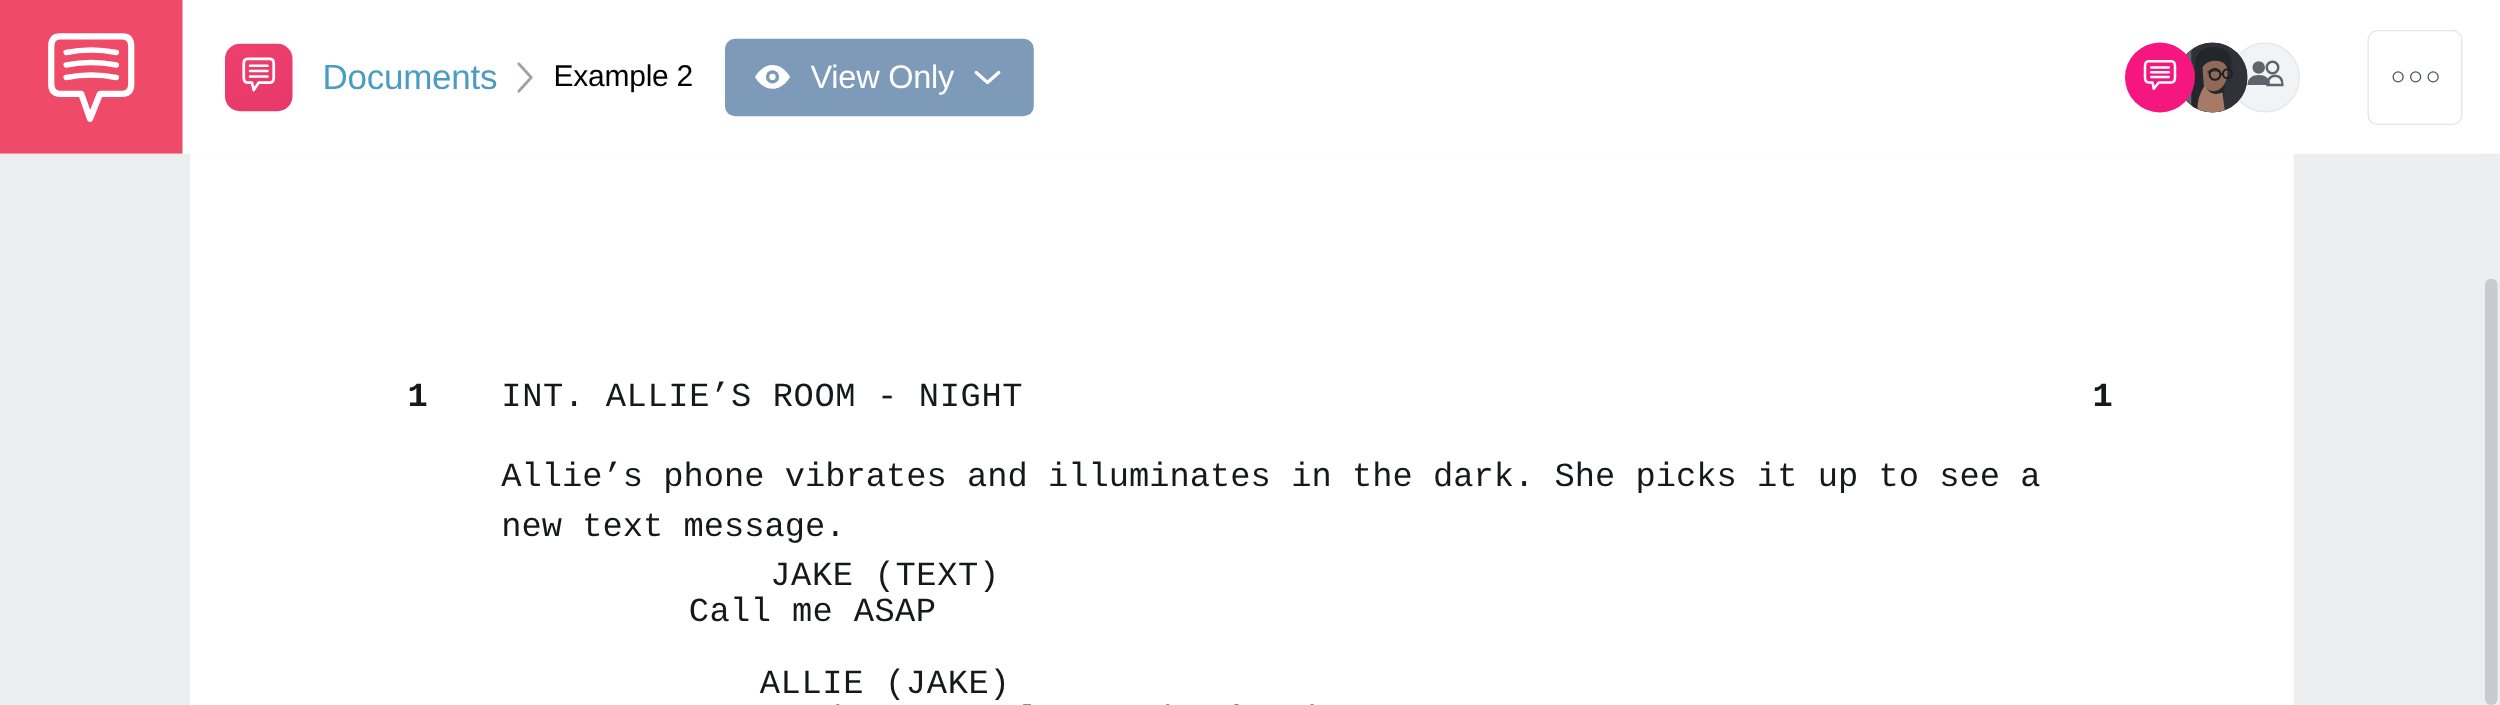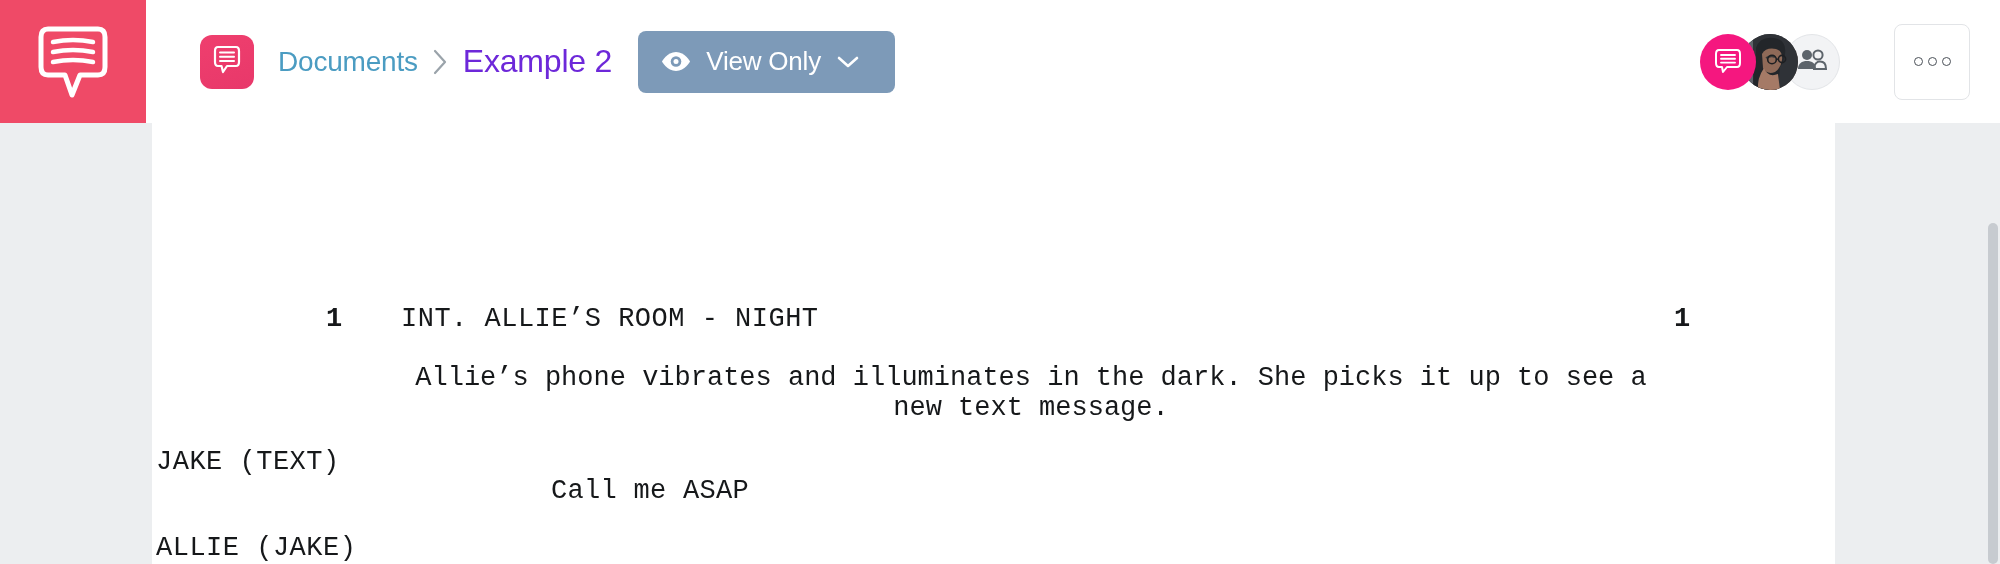--- a/index.html
+++ b/index.html
@@ -22,21 +22,20 @@
   
   .header {
     position: absolute;
     top: 0; left: 0;
     width: 2000px;
     height: 135px;
     background: #ffffff;
     border-bottom: 1px solid #eceef0;
     display: flex;
     align-items: stretch;
-    gap: 20px;
   }
 
   .logo-block {
     width: 146px;
     height: 123px;
     background: #ef4a67;
     display: flex;
     align-items: center;
     justify-content: center;
     flex: 0 0 146px;
@@ -77,34 +76,34 @@
     cursor: pointer;
     text-decoration: none;
   }
   .crumb-sep {
     margin: 0 14px;
     color: #9aa3aa;
     display: inline-flex;
     align-items: center;
   }
   .crumb-current {
-    color: #6d28d9;
-    font-size: 32px;
+    color: #000000;
+    font-size: 24px;
     letter-spacing: -0.2px;
   }
 
   
   .view-only-btn {
     margin-left: 26px;
     height: 62px;
     background: #7d9ab8;
     border-radius: 8px;
     display: flex;
     align-items: center;
-    padding: 0 36px 0 22px;
+    padding: 0 26px 0 22px;
     cursor: pointer;
     border: none;
     flex: 0 0 auto;
   }
   .view-only-btn .eye { display: flex; align-items: center; margin-right: 14px; }
   .view-only-label {
     color: #ffffff;
     font-size: 26px;
     letter-spacing: -0.2px;
     font-weight: 400;
@@ -218,33 +217,32 @@
     left: 1522px;
     font-weight: bold;
   }
 
   .action {
     position: absolute;
     top: 240px;
     left: 249px;
     width: 1260px;
     white-space: pre-wrap;
-    line-height: 30px;
-    text-align: center;
+    line-height: 40px;
   }
 
   .dlg-block { position: absolute; left: 0; width: 100%; }
   .dlg-block.b1 { top: 325px; }
   .dlg-block.b2 { top: 411px; }
 
   .character {
     position: absolute;
-    left: 4px;
+    left: 16px;
     width: 1080px;
-    text-align: left;
+    text-align: center;
     letter-spacing: 0.5px;
   }
   .dialogue {
     position: absolute;
     top: 29px;
     left: 399px;
     white-space: pre;
     letter-spacing: 0.3px;
   }
 

